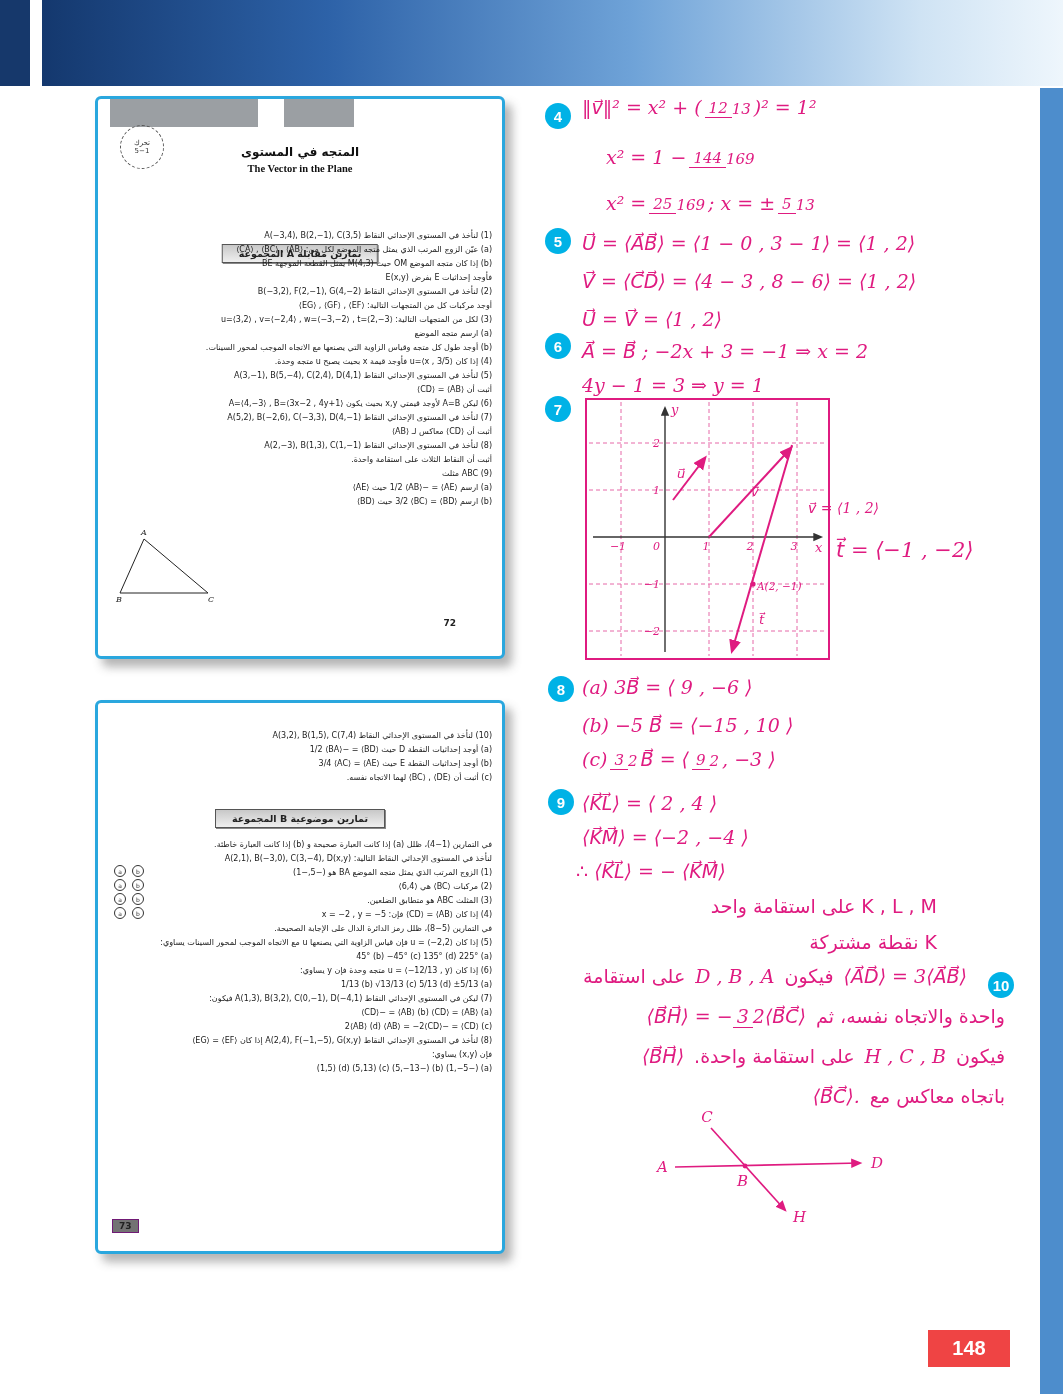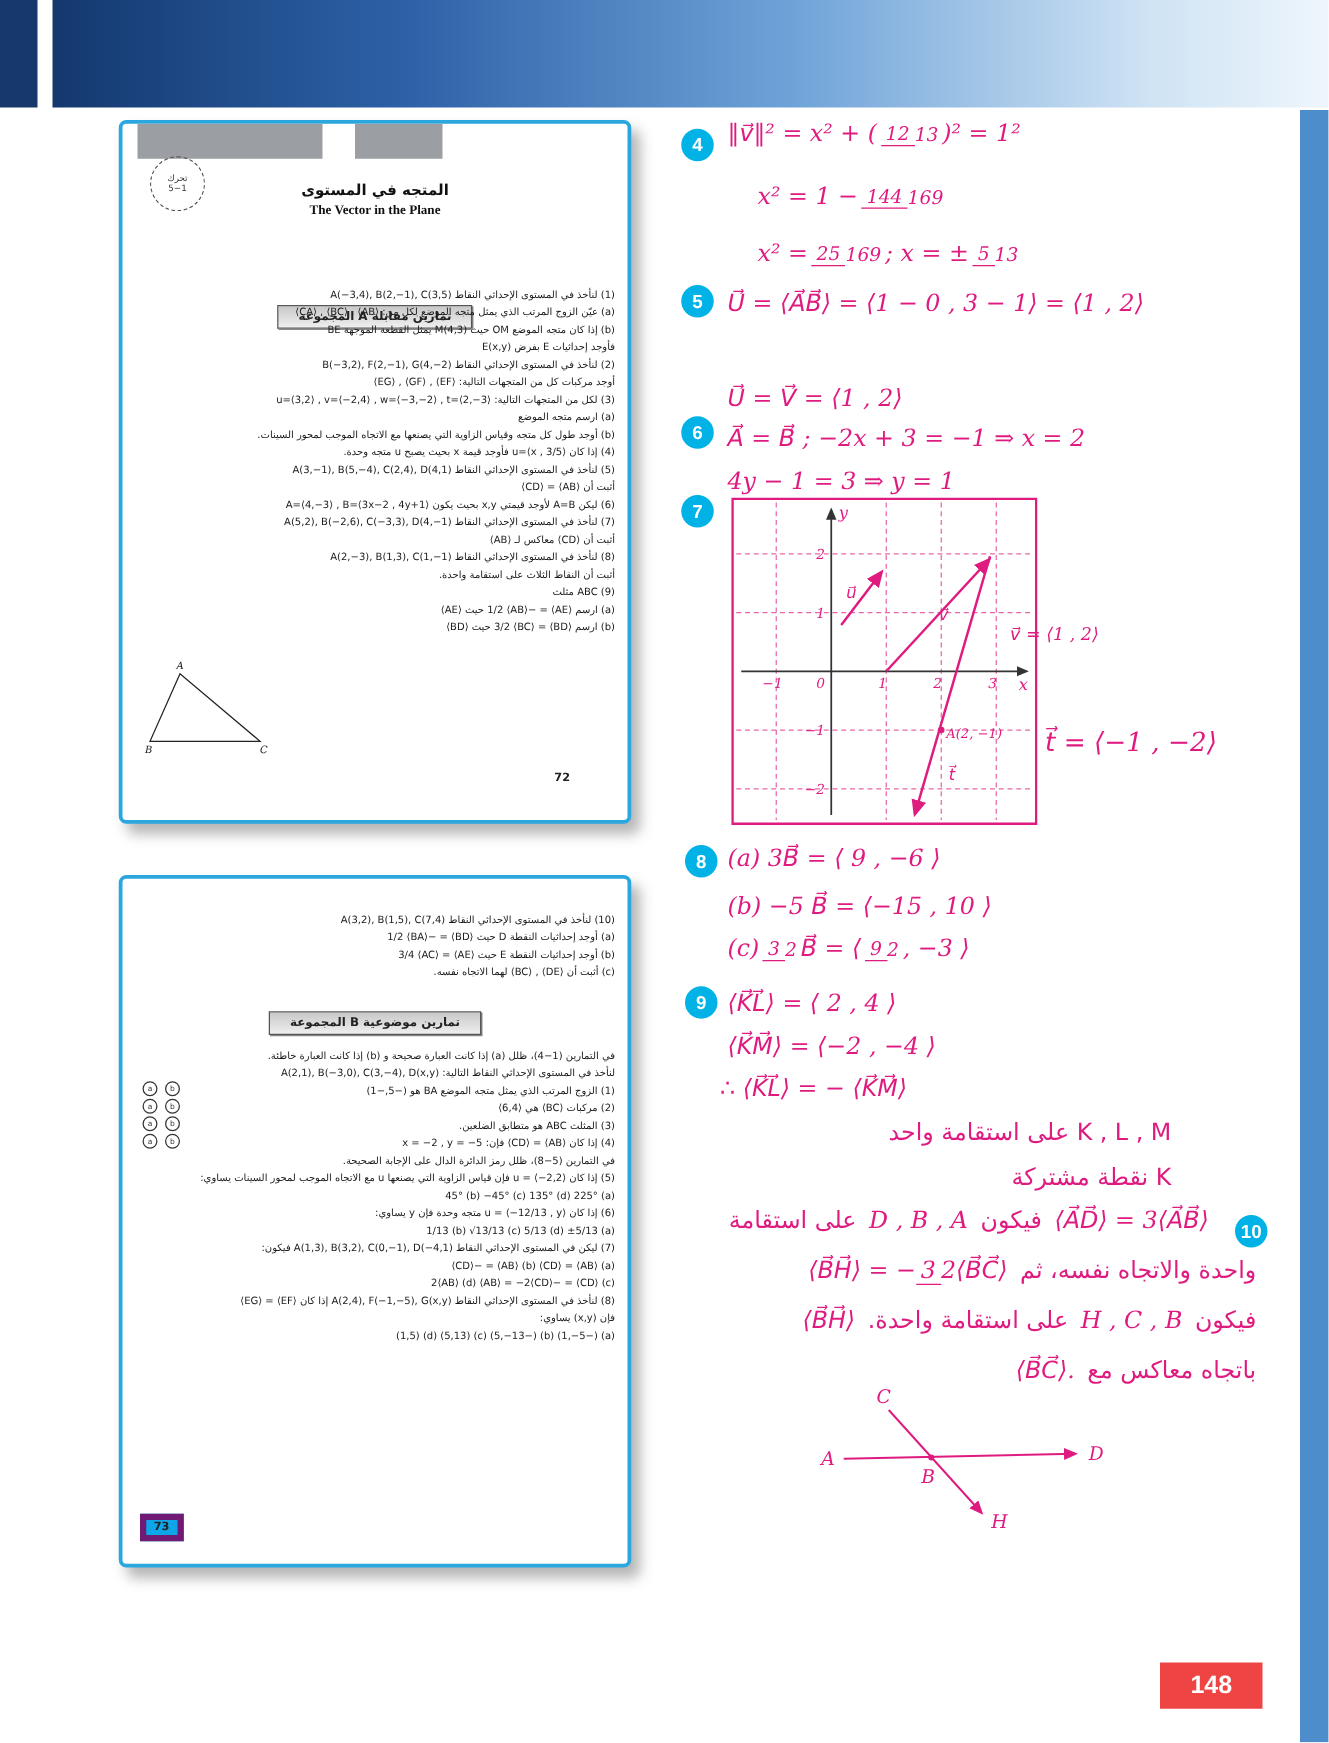--- a/index.html
+++ b/index.html
@@ -31,21 +31,21 @@
   .section-box{position:absolute;left:50%;transform:translateX(-50%);border:1px solid #555;
                background:linear-gradient(#c8c8c8,#efefef);padding:3px 16px;font-weight:bold;
                font-size:9.5px;color:#222;white-space:nowrap;box-shadow:1px 1px 0 #888;}
   .sb1{top:98px;margin-top:47px;} .sb2{top:106px;}
   .plines{position:absolute;left:8px;right:10px;direction:rtl;}
   .pl1{top:130px;} .pl2t{top:26px;} .pl2b{top:135px;}
   .pline{font-size:8px;color:#1a1a1a;line-height:14px;text-align:right;white-space:nowrap;overflow:hidden;}
   .tri-svg{position:absolute;left:14px;top:428px;}
   .pnum{position:absolute;font:bold 9px "DejaVu Sans",sans-serif;color:#222;}
   .pnum72{right:46px;bottom:28px;}
-  .pnum73{left:14px;bottom:18px;border:5px solid #701a75;padding:1px 6px;background:#0ea5e9;}
+  .pnum73{left:14px;bottom:18px;border:1px solid #701a75;padding:1px 6px;background:#737373;}
   .ab-grid{position:absolute;left:16px;top:161px;}
   .ab-row{height:14px;display:flex;gap:6px;align-items:center;}
   .bubble{width:10px;height:10px;border:1px solid #333;border-radius:50%;display:inline-flex;
           align-items:center;justify-content:center;font-size:6px;color:#333;background:#fff;}
   
   .num-circle{position:absolute;width:26px;height:26px;border-radius:50%;background:#00b2e6;color:#fff;
               display:flex;align-items:center;justify-content:center;
               font:bold 15px "Liberation Sans",sans-serif;z-index:3;}
   .sol{position:absolute;font-family:"DejaVu Serif","DejaVu Sans",serif;font-style:italic;
        font-size:19px;color:#df1b80;white-space:nowrap;z-index:2;}
@@ -184,20 +184,21 @@
         <span class="fnum">25</span>
         <span class="fden">169</span>
       </span><span>;  x = ±</span><span class="frac">
         <span class="fnum">5</span>
         <span class="fden">13</span>
       </span>
   </div>
 
   <div class="num-circle" style="left:545px;top:228px;">5</div>
   <div class="sol" style="left:582px;top:232px;">U⃗ = ⟨A⃗B⃗⟩ = ⟨1 − 0 , 3 − 1⟩ = ⟨1 , 2⟩</div>
+  <div class="sol" style="left:582px;top:270px;">V⃗ = ⟨C⃗D⃗⟩ = ⟨4 − 3 , 8 − 6⟩ = ⟨1 , 2⟩</div>
   <div class="sol" style="left:582px;top:308px;">U⃗ = V⃗ = ⟨1 , 2⟩</div>
 
   <div class="num-circle" style="left:545px;top:333px;">6</div>
   <div class="sol" style="left:582px;top:340px;">A⃗ = B⃗ ; −2x + 3 = −1 ⇒ x = 2</div>
   <div class="sol" style="left:582px;top:374px;">4y − 1 = 3 ⇒ y = 1</div>
 
   <div class="num-circle" style="left:545px;top:396px;">7</div>
   <svg class="graph-svg" width="245" height="262" viewBox="0 0 245 262">
     <defs>
       <marker id="am" markerWidth="9" markerHeight="9" refX="5.5" refY="3" orient="auto">
@@ -238,21 +239,21 @@
     <text class="g-text" x="75" y="49" font-size="11" text-anchor="end">2</text>
     <text class="g-text" x="75" y="96" font-size="11" text-anchor="end">1</text>
     <text class="g-text" x="75" y="190" font-size="11" text-anchor="end">−1</text>
     <text class="g-text" x="75" y="237" font-size="11" text-anchor="end">−2</text>
     <text class="g-text" x="92" y="80" font-size="13">u⃗</text>
     <text class="g-text" x="166" y="98" font-size="13">v⃗</text>
     <text class="g-text" x="174" y="226" font-size="13">t⃗</text>
     <text class="g-text" x="172" y="192" font-size="10.5">A(2, −1)</text>
   </svg>
   <div class="sol" style="left:808px;top:500px;font-size:14px;">v⃗ = ⟨1 , 2⟩</div>
-  <div class="sol" style="left:836px;top:538px;font-size:21px;margin-top:44px;">t⃗ = ⟨−1 , −2⟩</div>
+  <div class="sol" style="left:836px;top:538px;font-size:21px;">t⃗ = ⟨−1 , −2⟩</div>
 
   <div class="num-circle" style="left:548px;top:676px;">8</div>
   <div class="sol" style="left:582px;top:676px;">(a)  3B⃗ = ⟨ 9 , −6 ⟩</div>
   <div class="sol" style="left:582px;top:714px;">(b)  −5 B⃗ = ⟨−15 , 10 ⟩</div>
   <div class="sol" style="left:582px;top:748px;">
     <span>(c)</span><span class="frac">
         <span class="fnum">3</span>
         <span class="fden">2</span>
       </span><span>B⃗ = ⟨</span><span class="frac">
         <span class="fnum">9</span>

